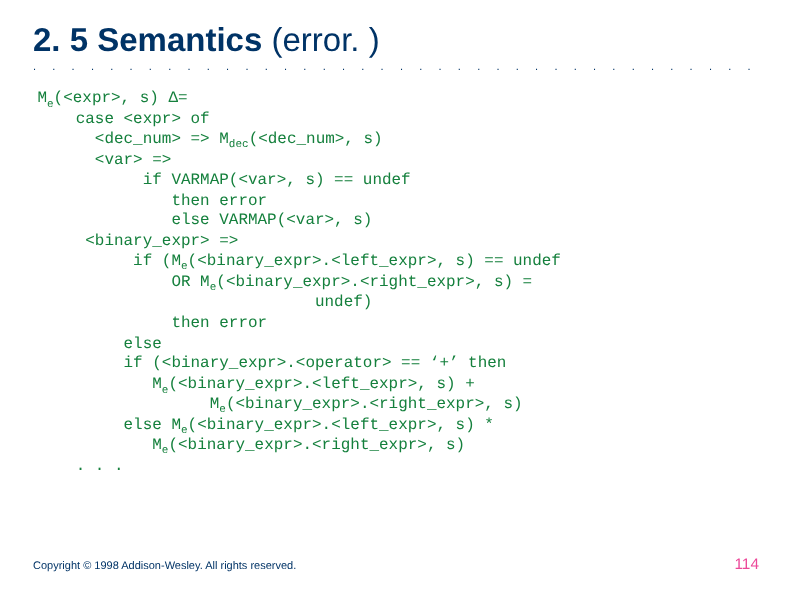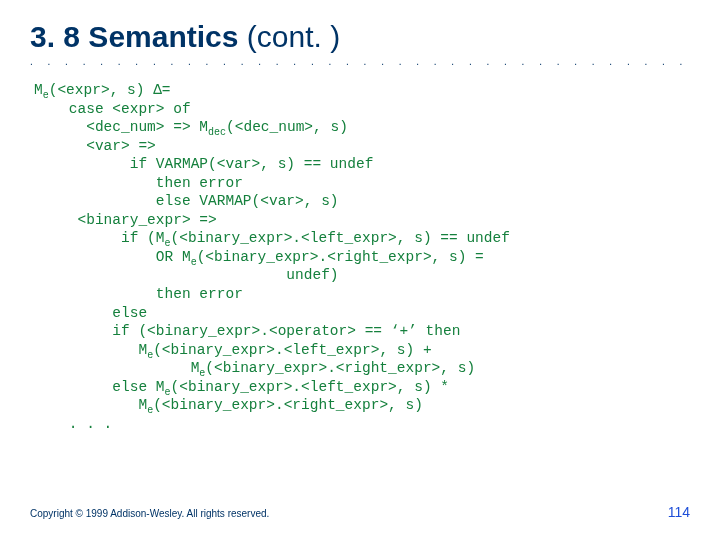--- a/index.html
+++ b/index.html
@@ -57,31 +57,31 @@
     display: flex;
     justify-content: space-between;
     align-items: baseline;
     font-family: Arial, Helvetica, sans-serif;
   }
   .copyright {
     color: #003366;
     font-size: 10px;
   }
   .pagenum {
-    color: #1d4ed8;
+    color: #ec4899;
     font-size: 14px;
   }
 </style>
 </head>
 <body>
 
 <div class="slide">
 
   <h1 class="title">
-    <span>3. 8 Semantics </span><span class="cont">(cont. )</span>
+    <span>2. 5 Semantics </span><span class="cont">(error. )</span>
   </h1>
 
   <div class="dots">. . . . . . . . . . . . . . . . . . . . . . . . . . . . . . . . . . . . . . . . . . . . . . . . . . . . . . . . . . . . . .</div>
 
   <div class="body" id="code-body"><span>M<sub>e</sub>(&lt;expr&gt;, s) Δ=</span>
 <span>    case &lt;expr&gt; of</span>
 <span>      &lt;dec_num&gt; =&gt; M<sub>dec</sub>(&lt;dec_num&gt;, s)</span>
 <span>      &lt;var&gt; =&gt;</span>
 <span>           if VARMAP(&lt;var&gt;, s) == undef</span>
 <span>              then error</span>
@@ -93,17 +93,17 @@
 <span>              then error</span>
 <span>         else</span>
 <span>         if (&lt;binary_expr&gt;.&lt;operator&gt; == ‘+’ then</span>
 <span>            M<sub>e</sub>(&lt;binary_expr&gt;.&lt;left_expr&gt;, s) +</span>
 <span>                  M<sub>e</sub>(&lt;binary_expr&gt;.&lt;right_expr&gt;, s)</span>
 <span>         else M<sub>e</sub>(&lt;binary_expr&gt;.&lt;left_expr&gt;, s) *</span>
 <span>            M<sub>e</sub>(&lt;binary_expr&gt;.&lt;right_expr&gt;, s)</span>
 <span>    . . .</span></div>
 
   <div class="footer">
-    <span class="copyright">Copyright © 1999 Addison-Wesley. All rights reserved.</span>
+    <span class="copyright">Copyright © 1998 Addison-Wesley. All rights reserved.</span>
     <span class="pagenum">114</span>
   </div>
 
 </div>
 
 </body></html>

